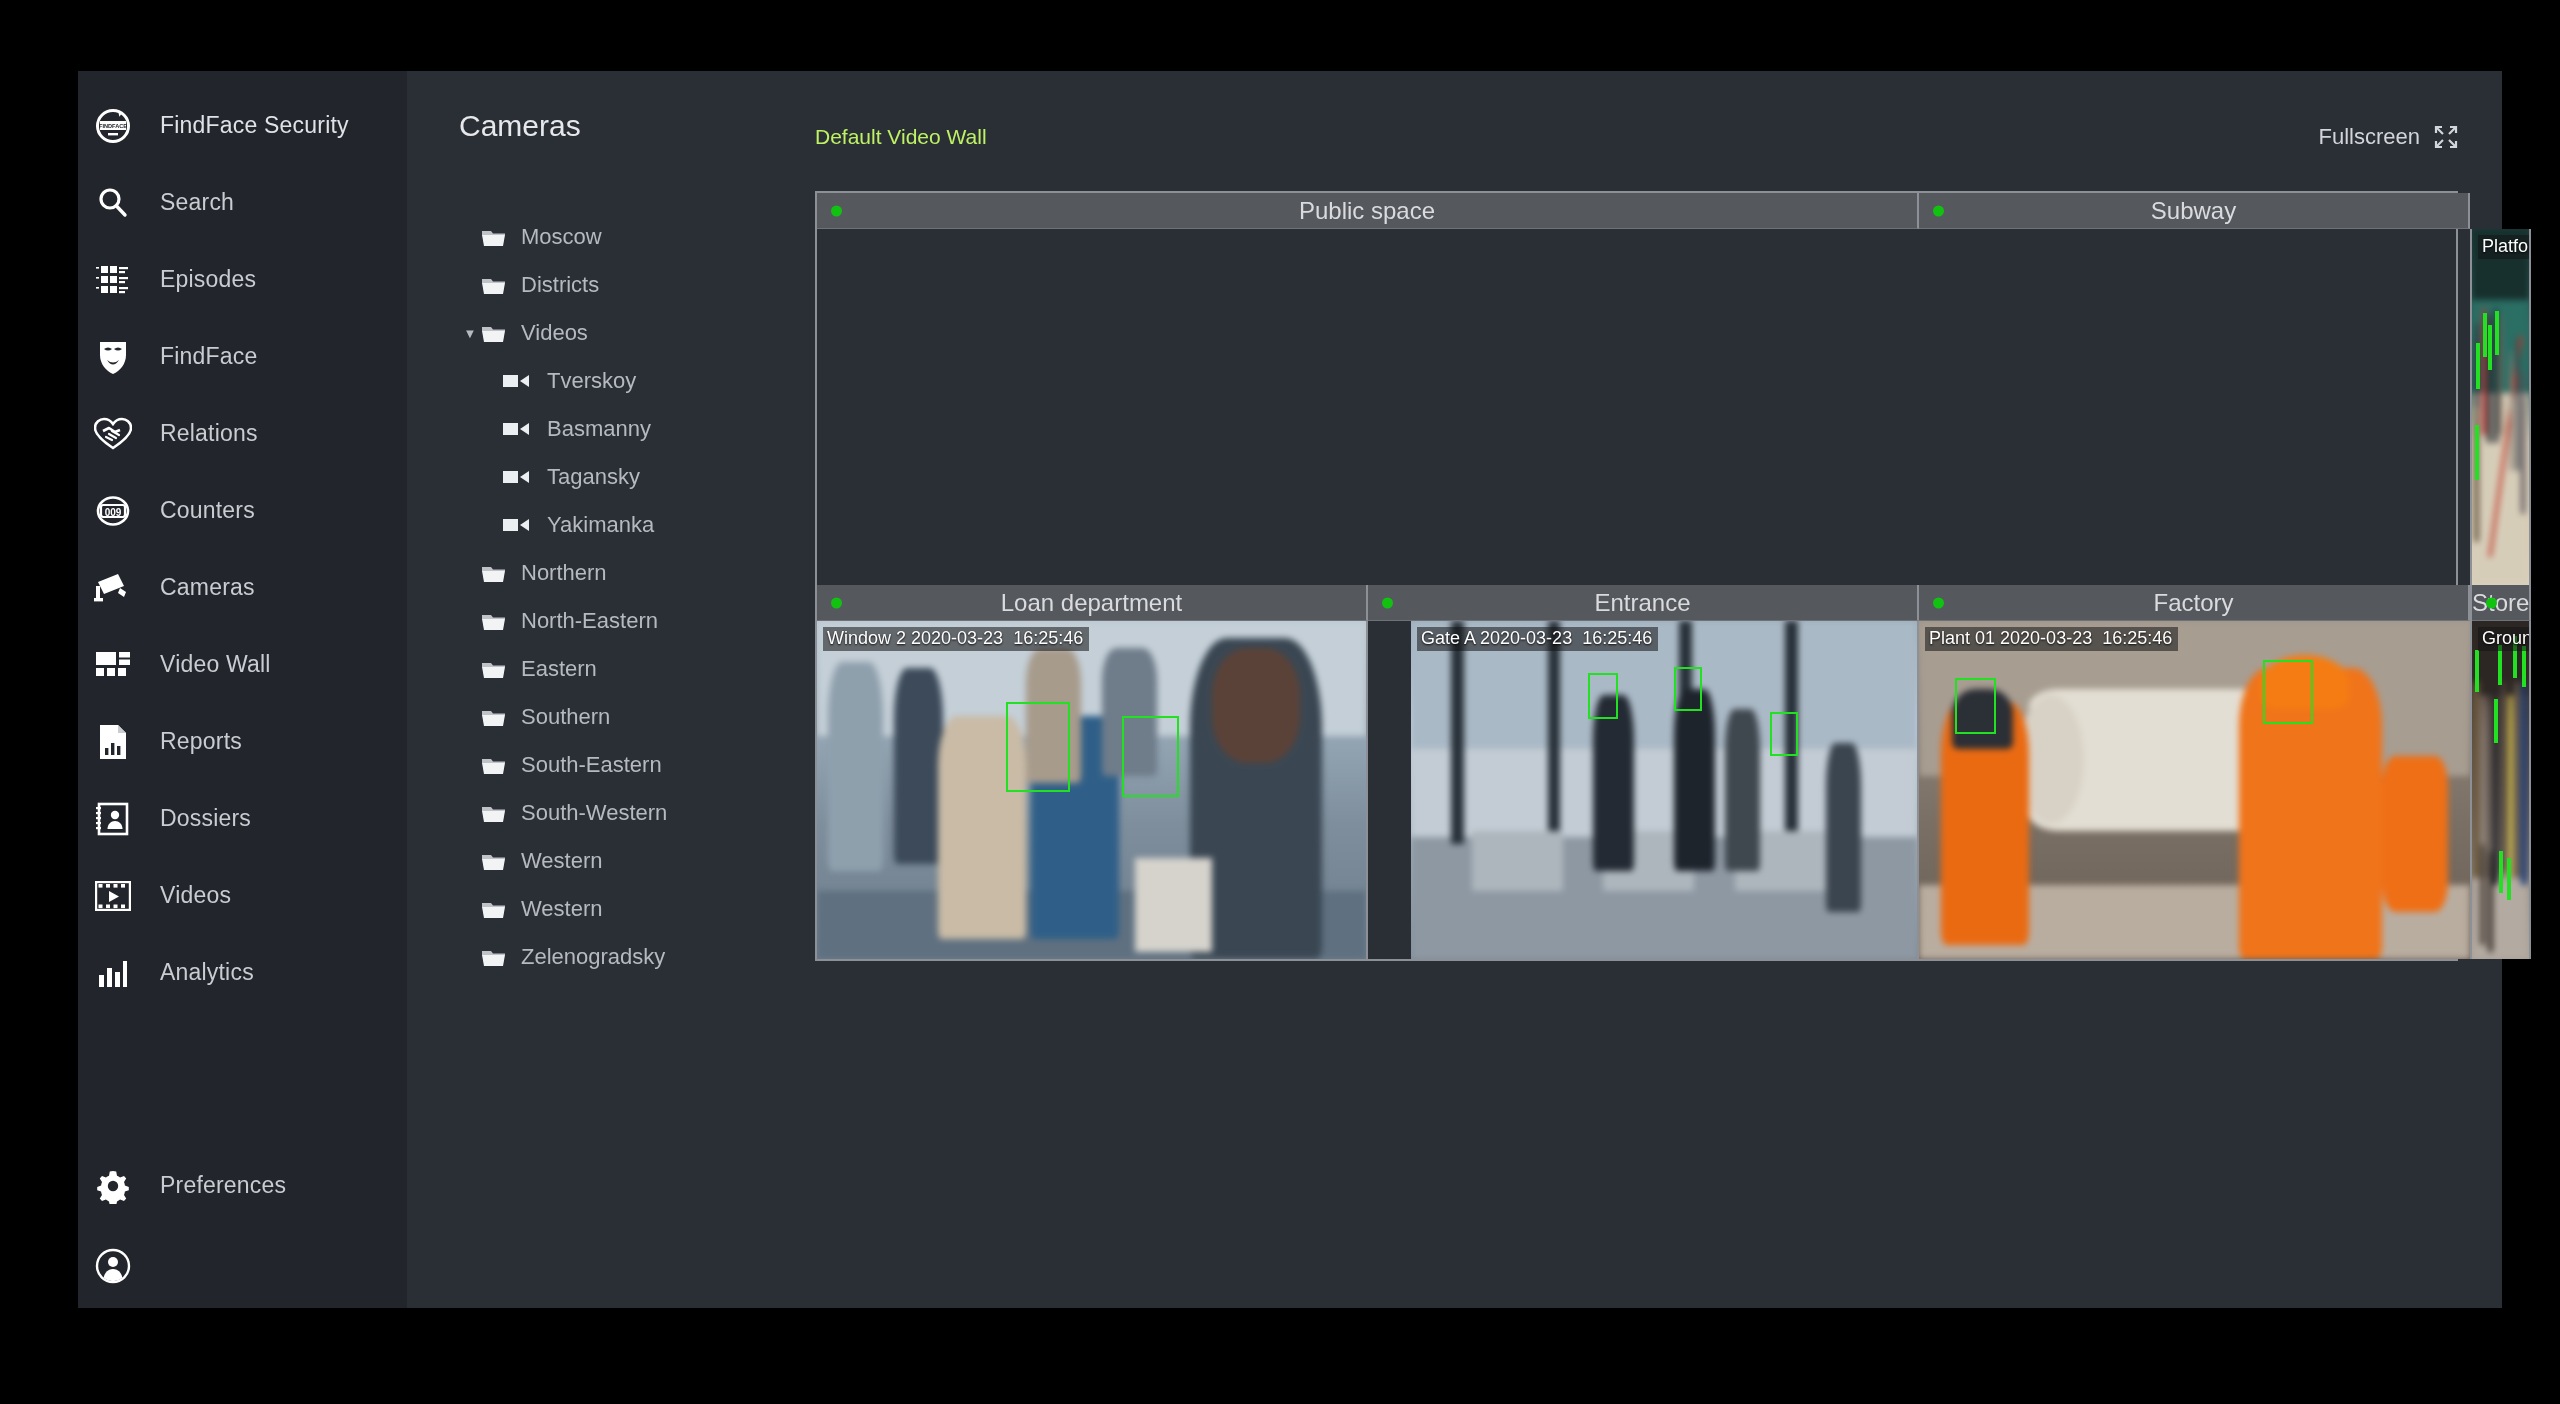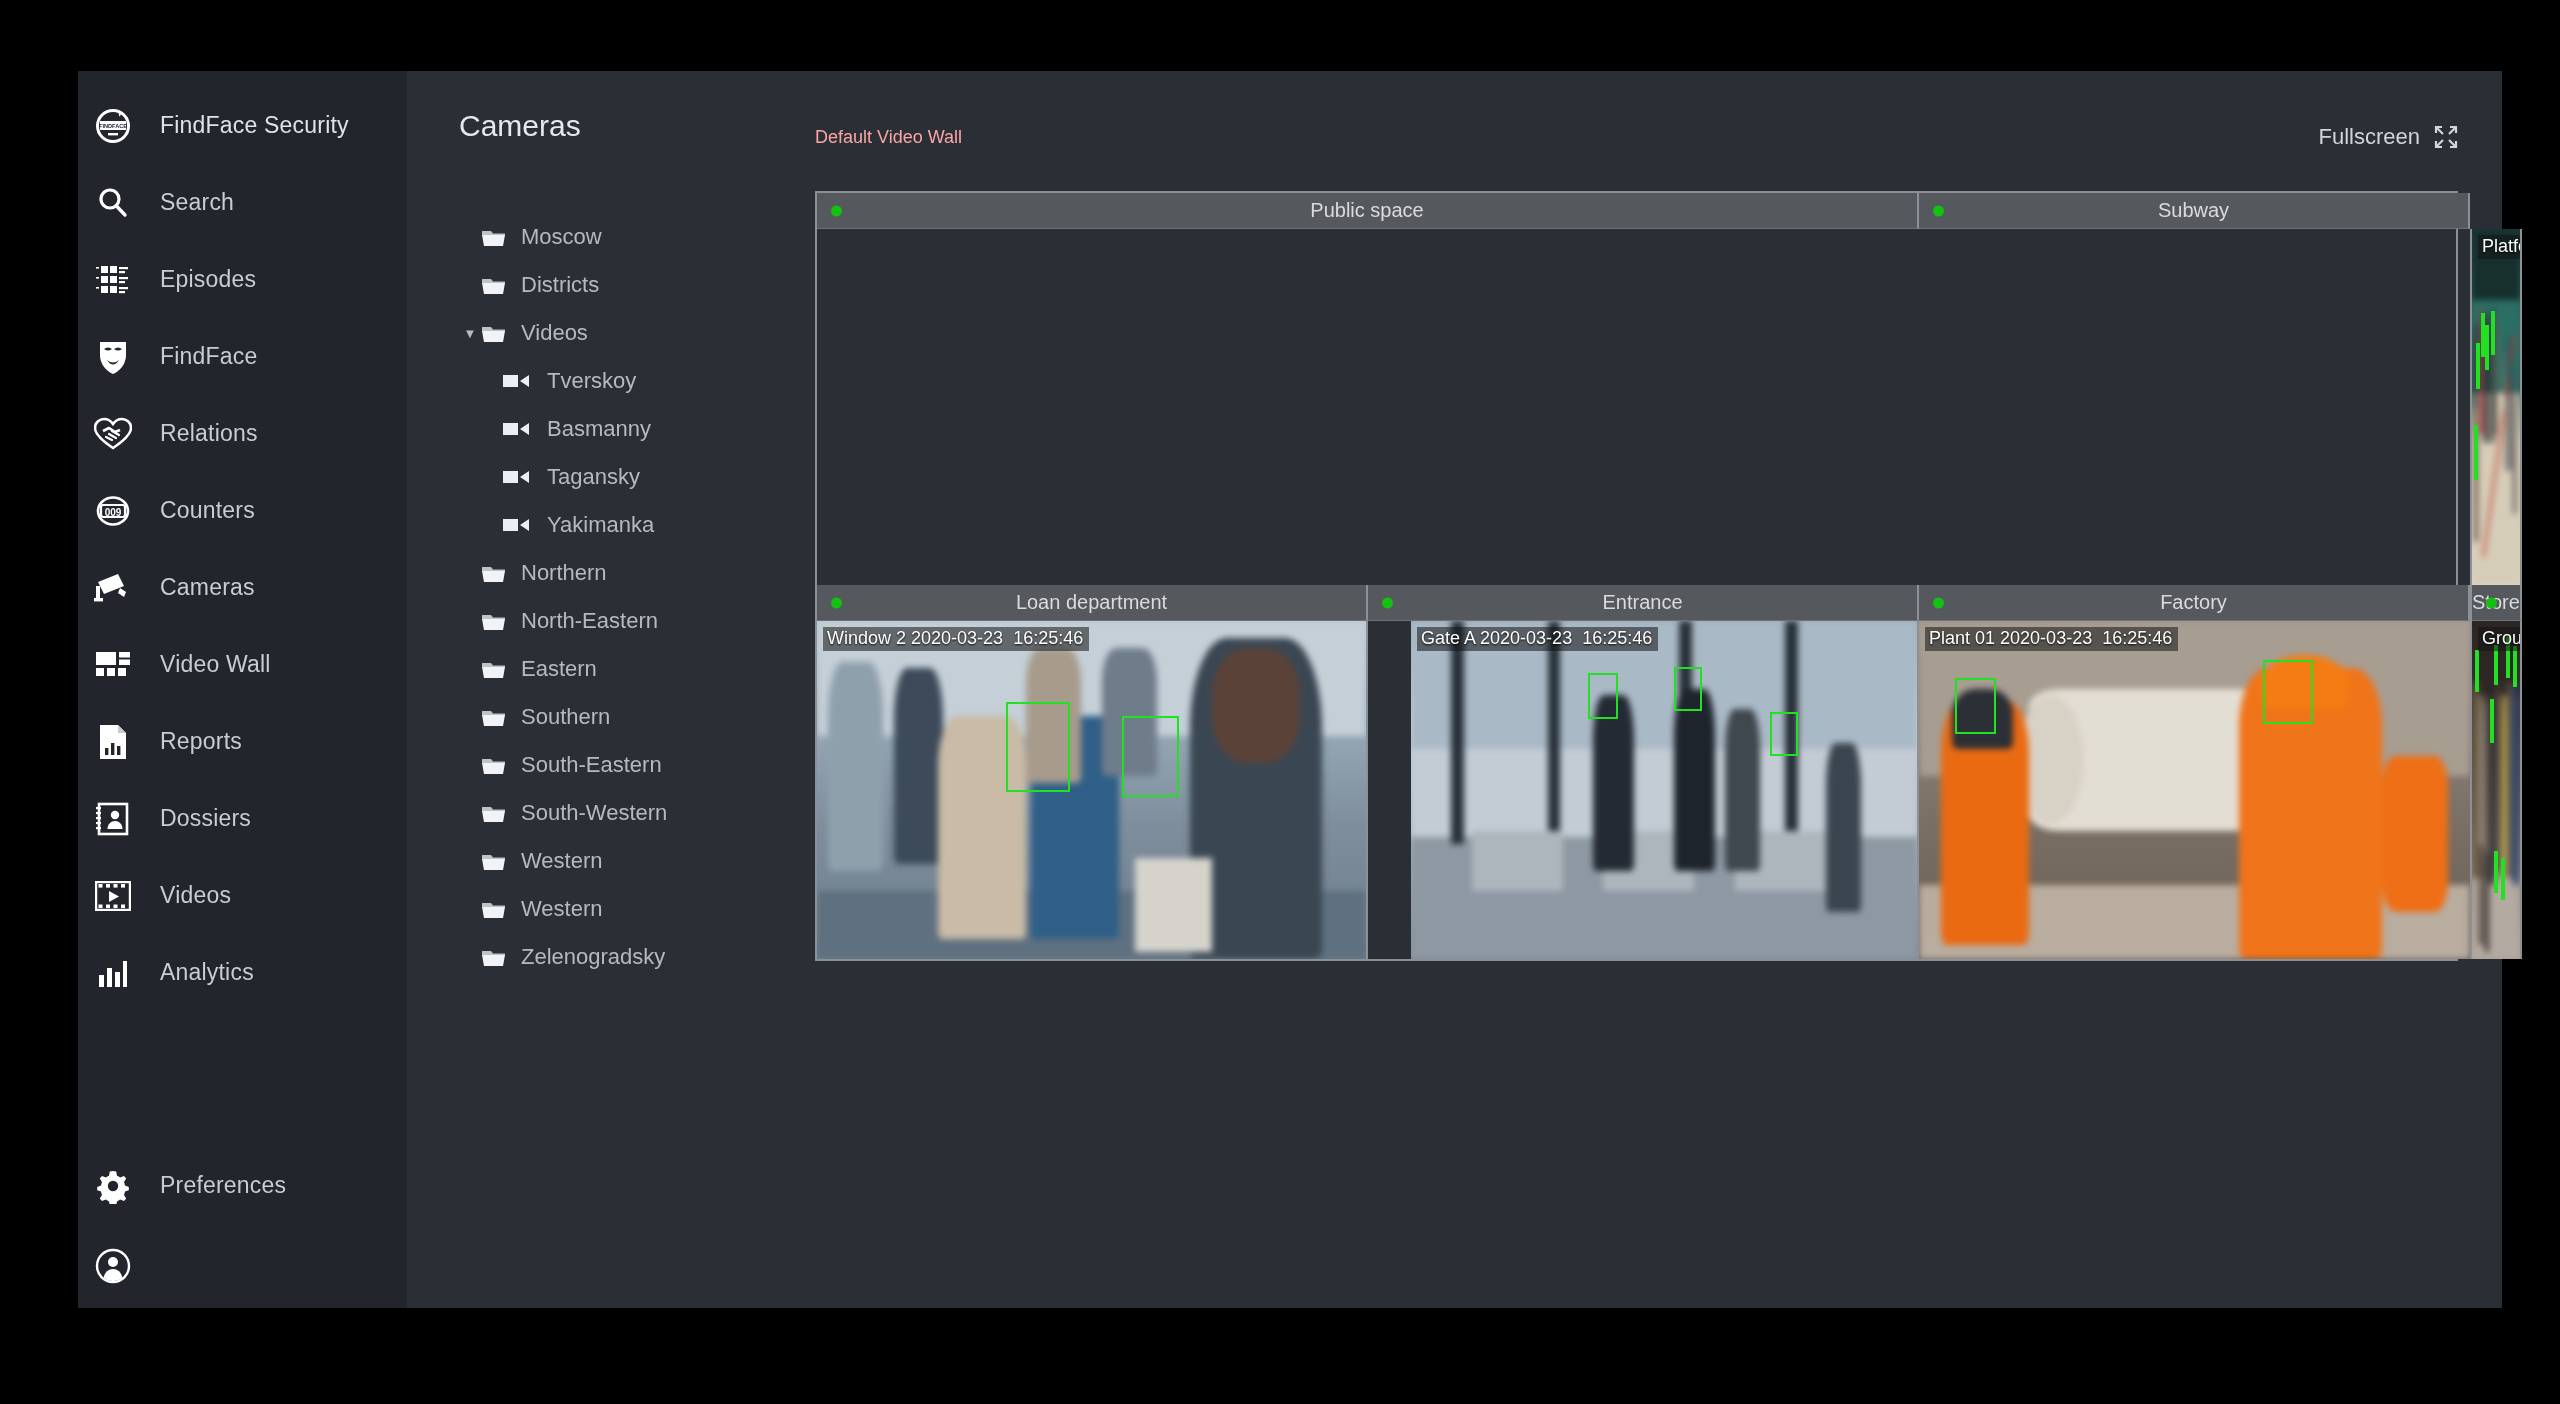--- a/index.html
+++ b/index.html
@@ -90,21 +90,21 @@
     padding: 36px 44px 0 48px;
     position: relative;
   }
   .main-head {
     display: flex;
     align-items: center;
     justify-content: space-between;
     height: 60px;
     margin-bottom: 24px;
   }
-  .wall-title { font-size: 18px; color: #fca5a5; }
+  .wall-title { font-size: 21px; color: #bef264; }
   .fullscreen-btn {
     display: flex; align-items: center; gap: 14px;
     font-size: 22px; color: #d2d5d9; cursor: pointer;
   }
 
   
   .wall {
     width: 1643px;
     border: 2px solid #8d9197;
     display: grid;
@@ -120,21 +120,21 @@
     border-right: 2px solid #8d9197;
     border-bottom: 1px solid #6e7278;
   }
   .hdr:last-child { border-right: none; }
   .hdr .dot {
     position: absolute; left: 14px; top: 50%;
     transform: translateY(-50%);
     width: 11px; height: 11px; border-radius: 50%;
     background: #11c211;
   }
-  .hdr .t { font-size: 20px; color: #d9dbde; }
+  .hdr .t { font-size: 24px; color: #d9dbde; }
 
   .vid { position: relative; width: 100%; height: 100%; background: #1b1e22; overflow: hidden; }
   .stamp {
     position: absolute; left: 6px; top: 6px;
     font-size: 18px; color: #fff;
     background: rgba(20,20,22,.55);
     padding: 1px 6px 2px 4px;
     white-space: nowrap;
     z-index: 6;
     text-shadow: 0 1px 2px rgba(0,0,0,.9);

